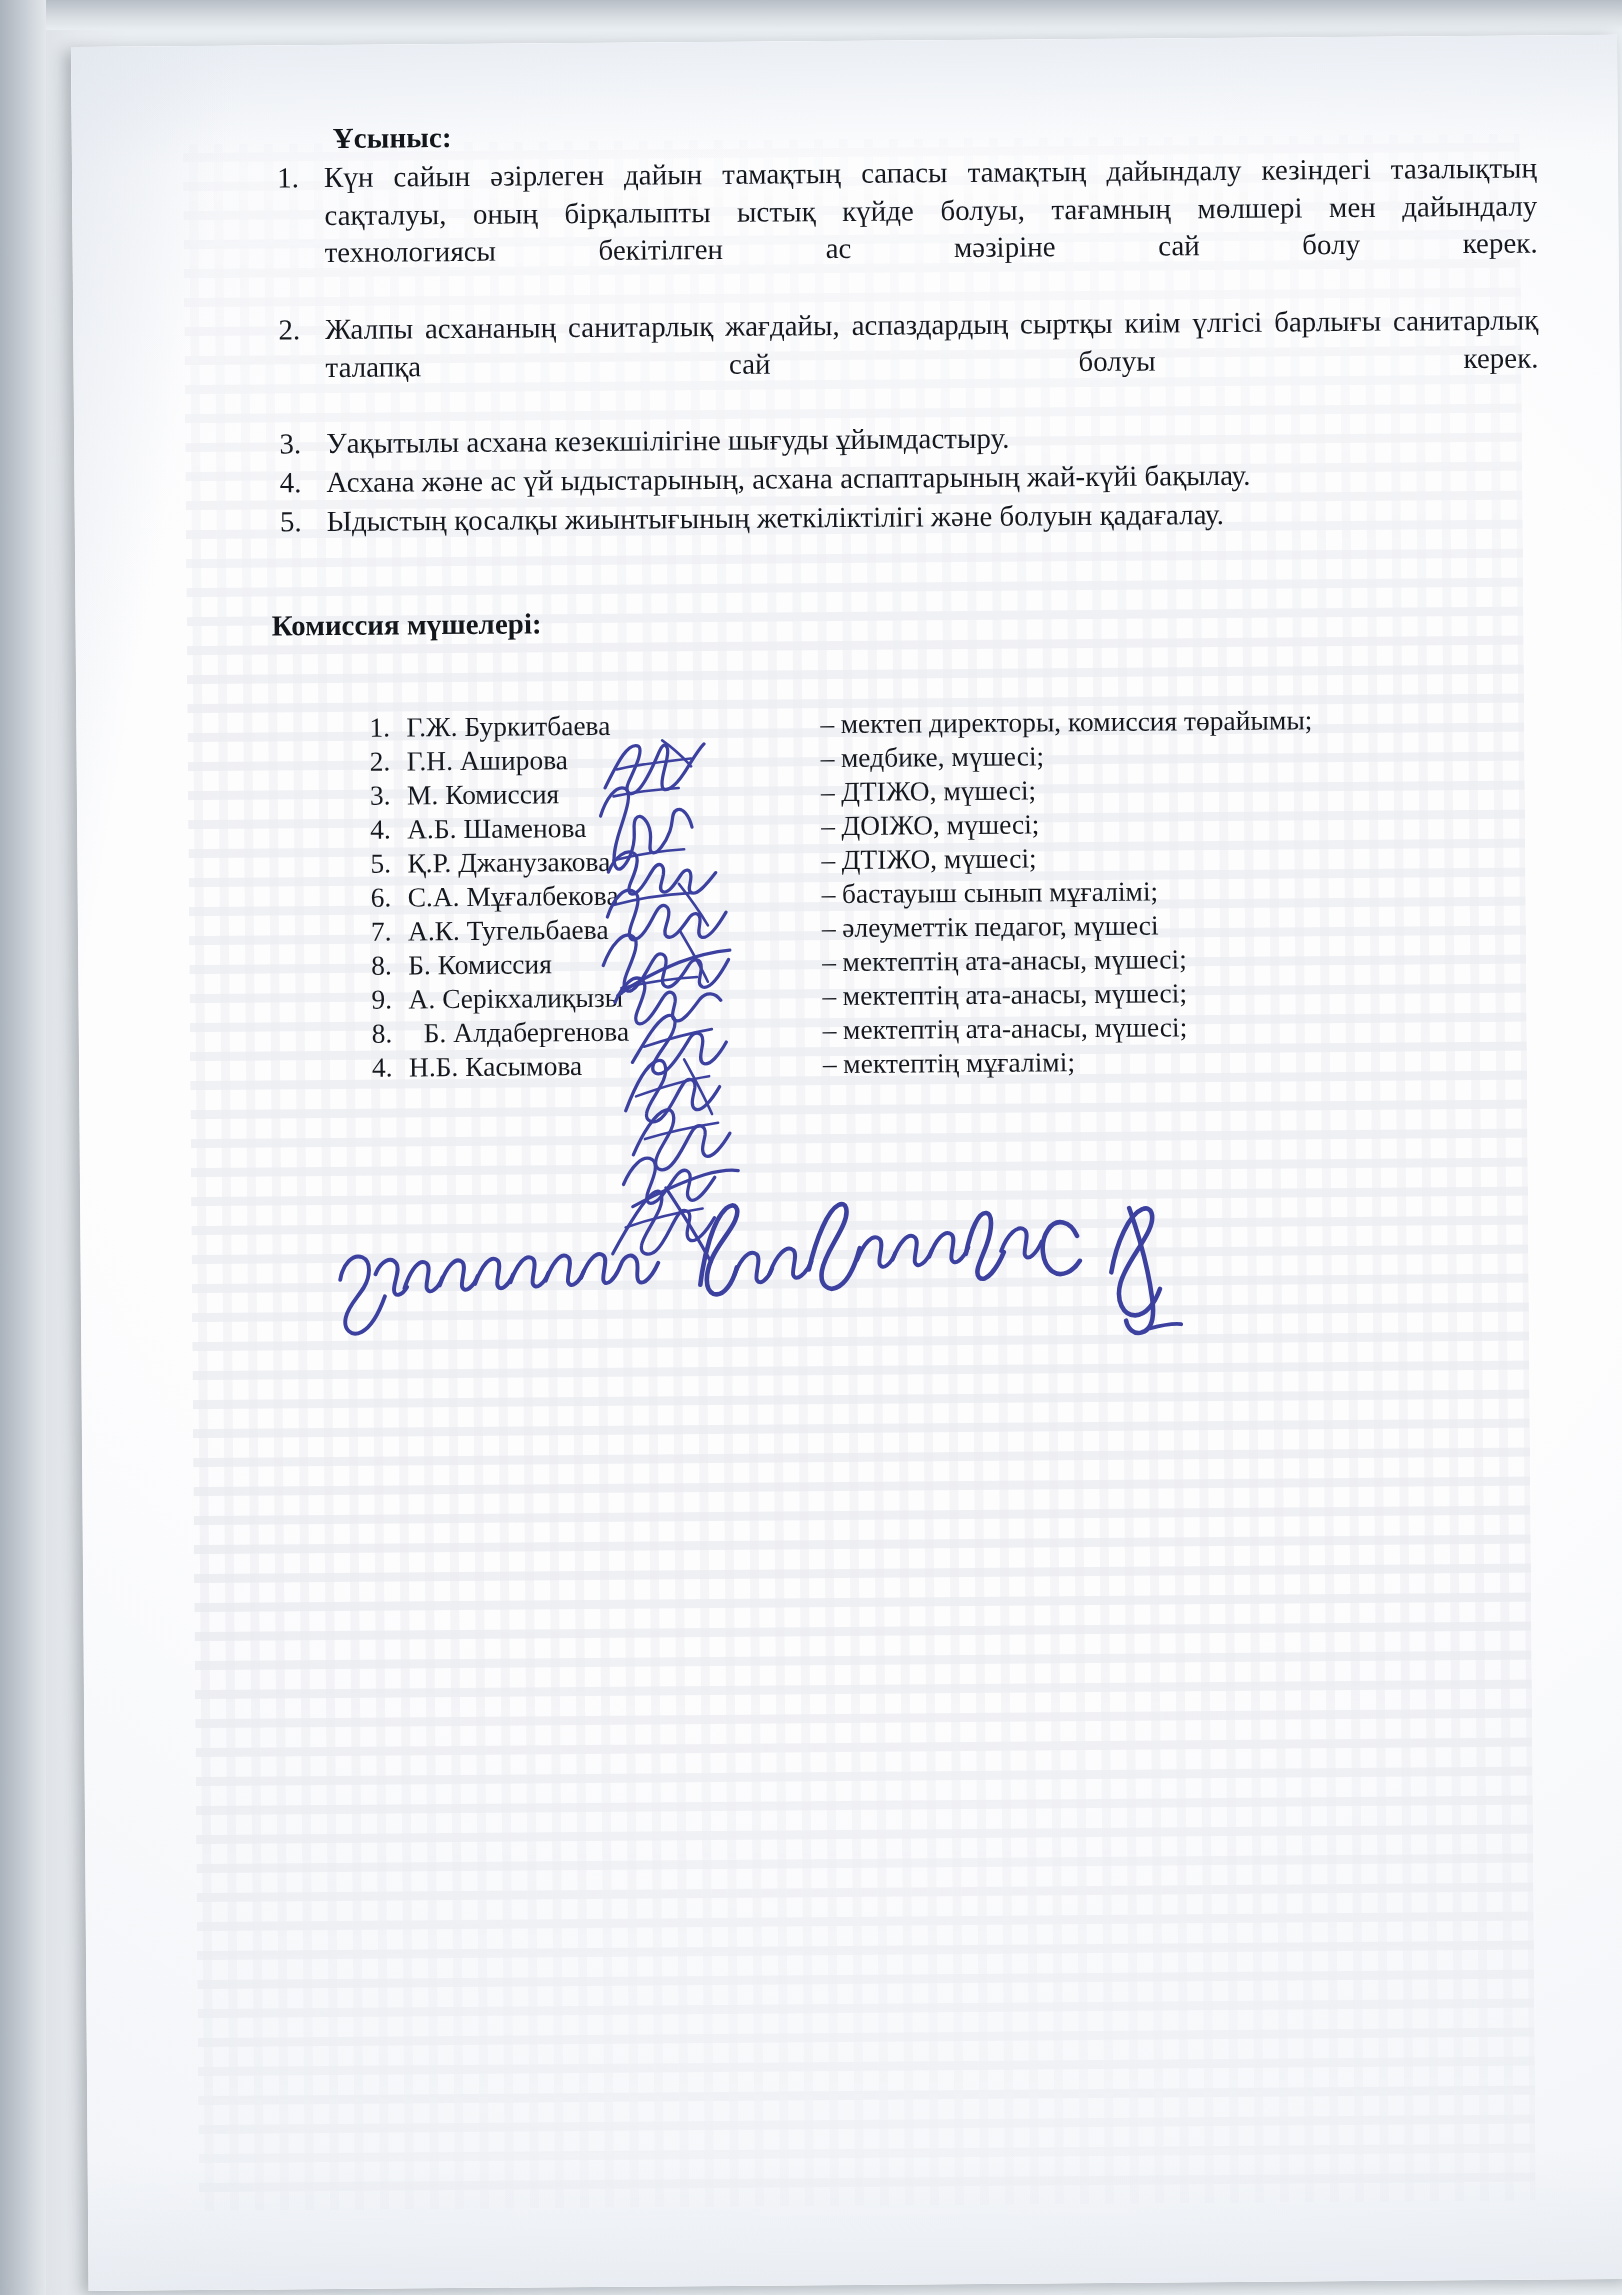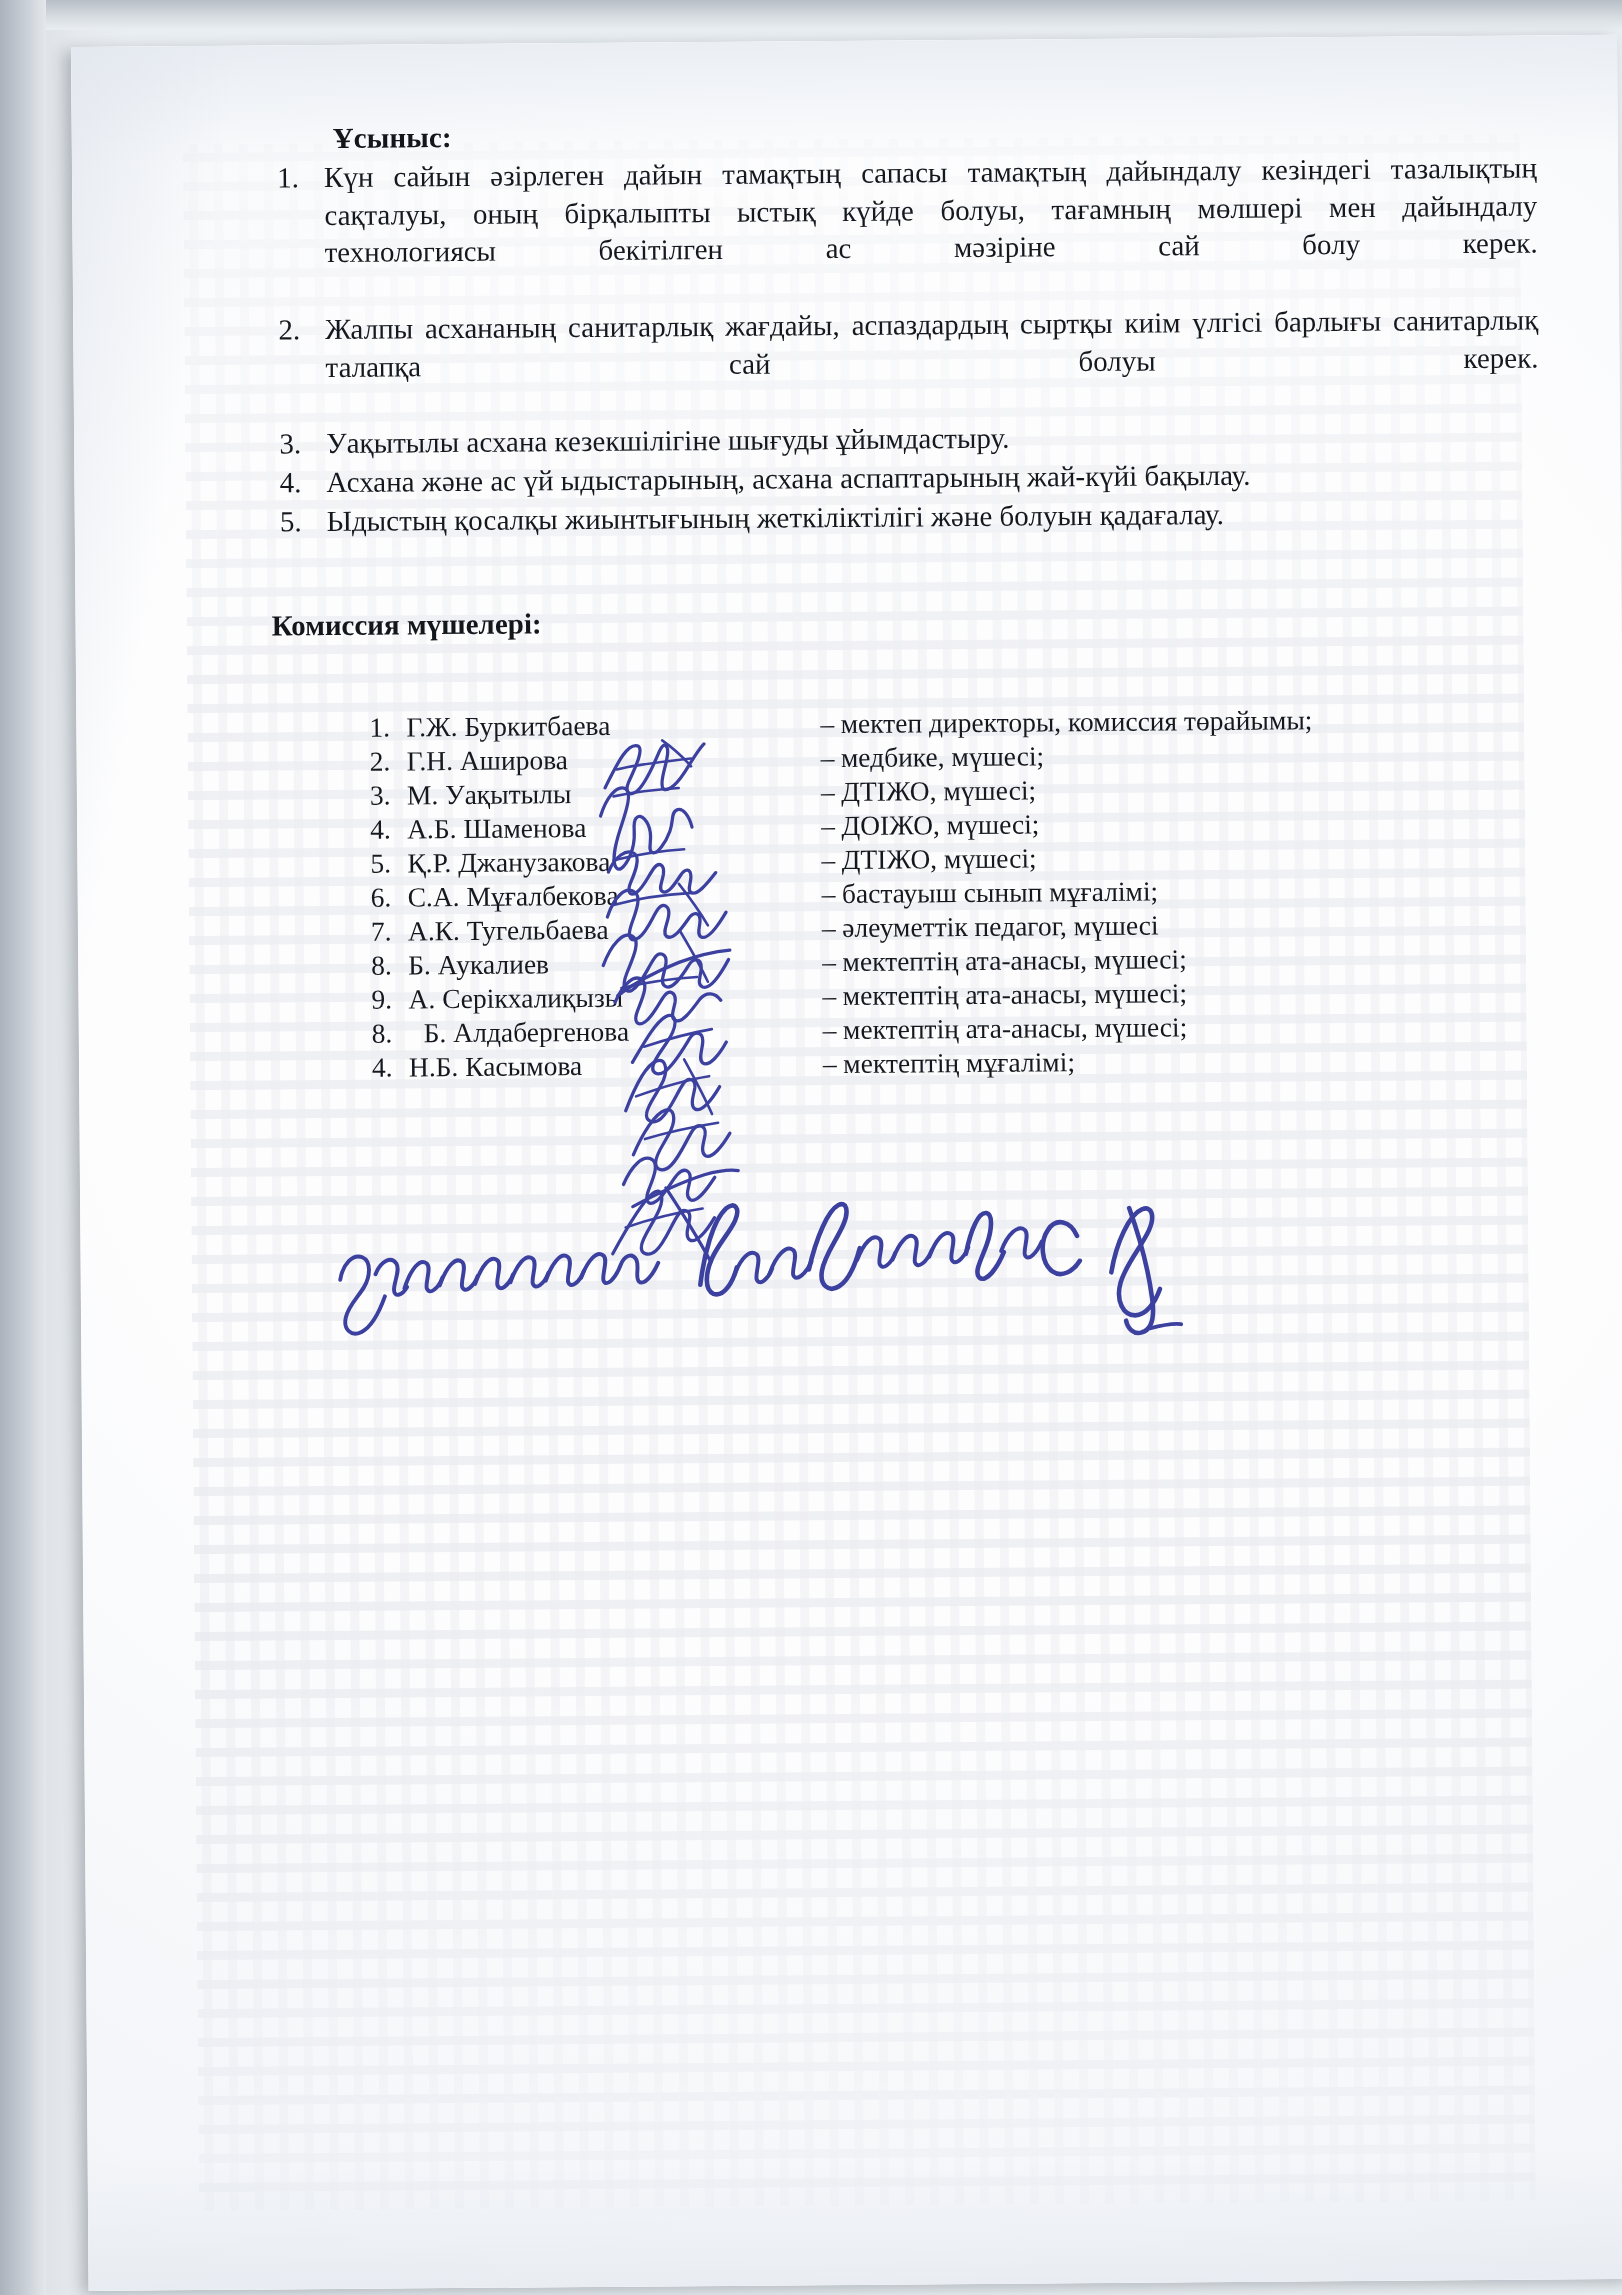--- a/index.html
+++ b/index.html
@@ -248,21 +248,21 @@
         </div>
 
         <div class="member-row">
           <span class="m-num">2.</span>
           <span class="m-name">Г.Н. Аширова</span>
           <span class="m-role"><span class="dash">–</span><span>медбике, мүшесі;</span></span>
         </div>
 
         <div class="member-row">
           <span class="m-num">3.</span>
-          <span class="m-name">М. Уақытылы</span>
+          <span class="m-name">М. Комиссия</span>
           <span class="m-role"><span class="dash">–</span><span>ДТІЖО, мүшесі;</span></span>
         </div>
 
         <div class="member-row">
           <span class="m-num">4.</span>
           <span class="m-name">А.Б. Шаменова</span>
           <span class="m-role"><span class="dash">–</span><span>ДОІЖО, мүшесі;</span></span>
         </div>
 
         <div class="member-row">
@@ -278,21 +278,21 @@
         </div>
 
         <div class="member-row">
           <span class="m-num">7.</span>
           <span class="m-name">А.К. Тугельбаева</span>
           <span class="m-role"><span class="dash">–</span><span>әлеуметтік педагог, мүшесі</span></span>
         </div>
 
         <div class="member-row">
           <span class="m-num">8.</span>
-          <span class="m-name">Б. Аукалиев</span>
+          <span class="m-name">Б. Комиссия</span>
           <span class="m-role"><span class="dash">–</span><span>мектептің ата-анасы, мүшесі;</span></span>
         </div>
 
         <div class="member-row">
           <span class="m-num">9.</span>
           <span class="m-name">А. Серікхалиқызы</span>
           <span class="m-role"><span class="dash">–</span><span>мектептің ата-анасы, мүшесі;</span></span>
         </div>
 
         <div class="member-row wide">

